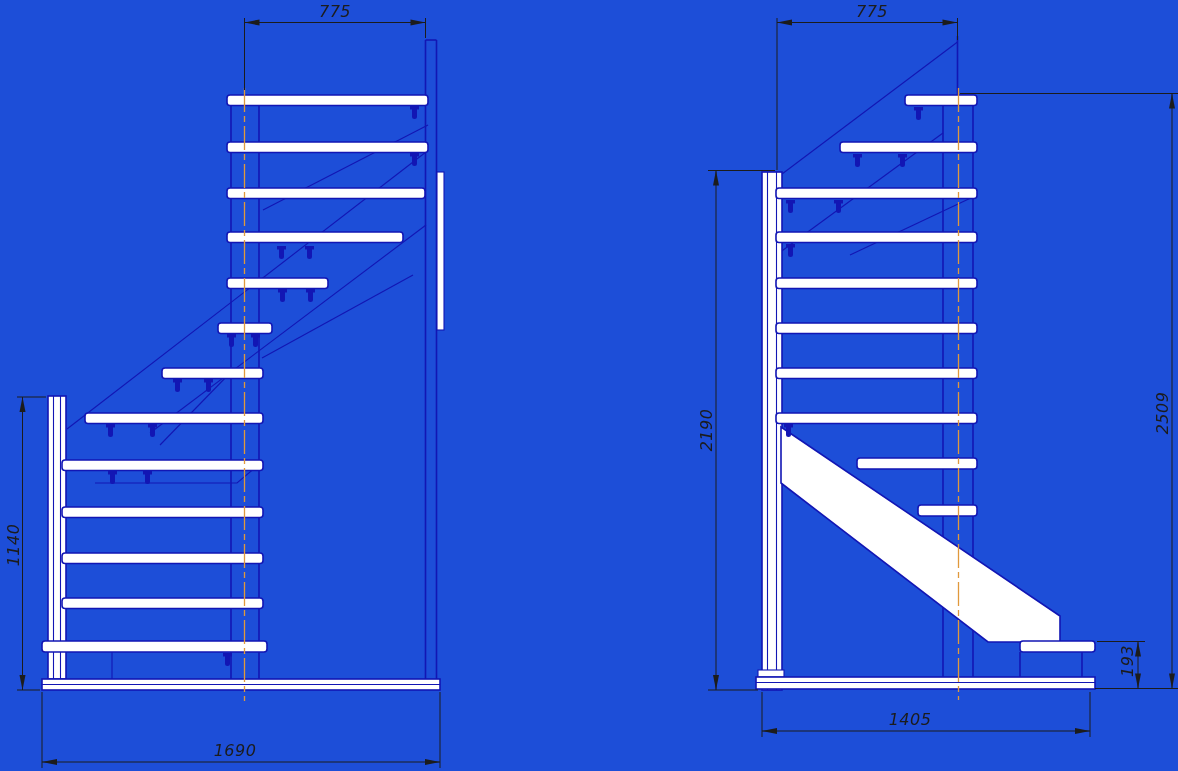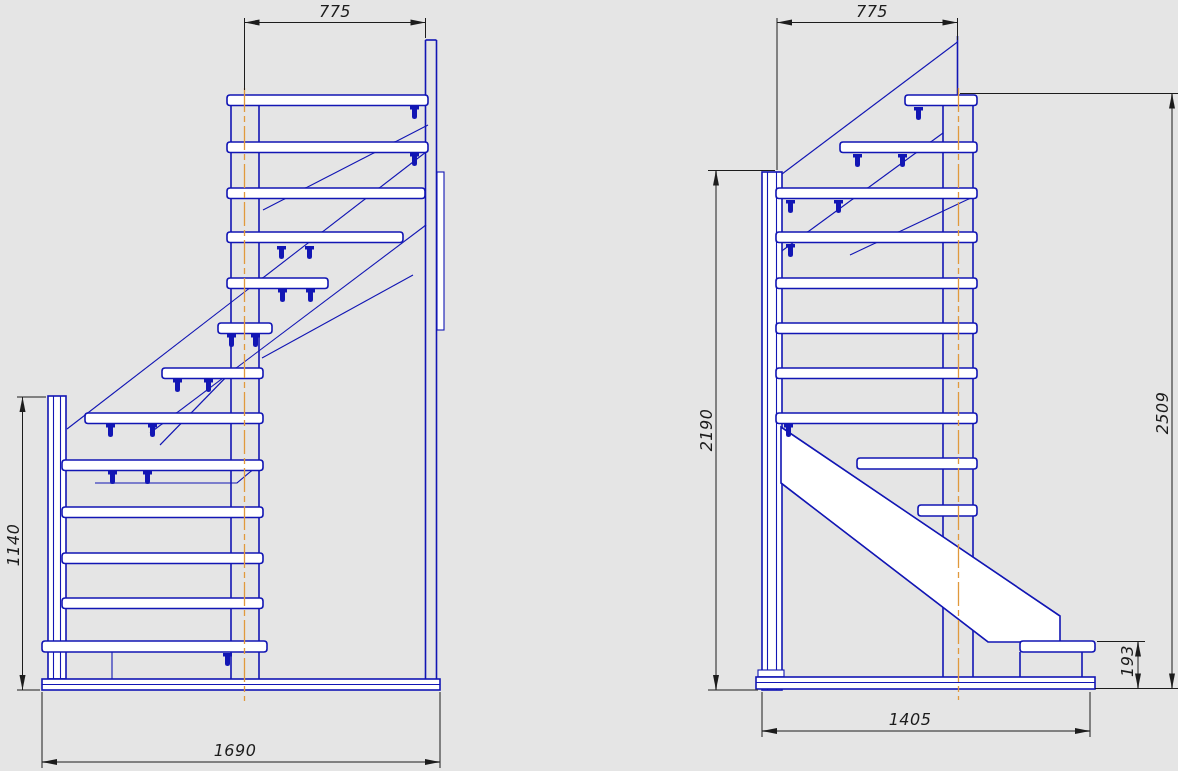--- a/index.html
+++ b/index.html
@@ -1,16 +1,16 @@
 <!DOCTYPE html>
 <html style="--line: #1216b4; --cline: #e0993c; --dim: #1c1c1c;"><head>
 <meta charset="utf-8">
 <style>
   html,body{margin:0;padding:0;background:#fff;}
-  #canvas{position:relative;width:1178px;height:771px;background:#e5e5e5;overflow:hidden;
+  #canvas{position:relative;width:1178px;height:771px;background:#1d4ed8;overflow:hidden;
           font-family:"DejaVu Sans",sans-serif;}
   svg{display:block;}
   .s  {stroke:var(--line,#1216b4);stroke-width:1.6;fill:none;}
   .sf {stroke:var(--line,#1216b4);stroke-width:1.6;fill:#fff;}
   .st {stroke:var(--line,#1216b4);stroke-width:1.1;fill:#fff;}
   .t  {stroke:var(--line,#1216b4);stroke-width:1.1;fill:none;}
   .br {fill:var(--line,#1216b4);stroke:none;}
   .d  {stroke:var(--dim,#1c1c1c);stroke-width:1;fill:none;}
   .cl {stroke:var(--cline,#e0993c);stroke-width:1.3;fill:none;stroke-dasharray:24 4 6 4;}
   .dt {font:italic 16px "DejaVu Sans",sans-serif;fill:var(--dim,#1c1c1c);letter-spacing:.5px;}

